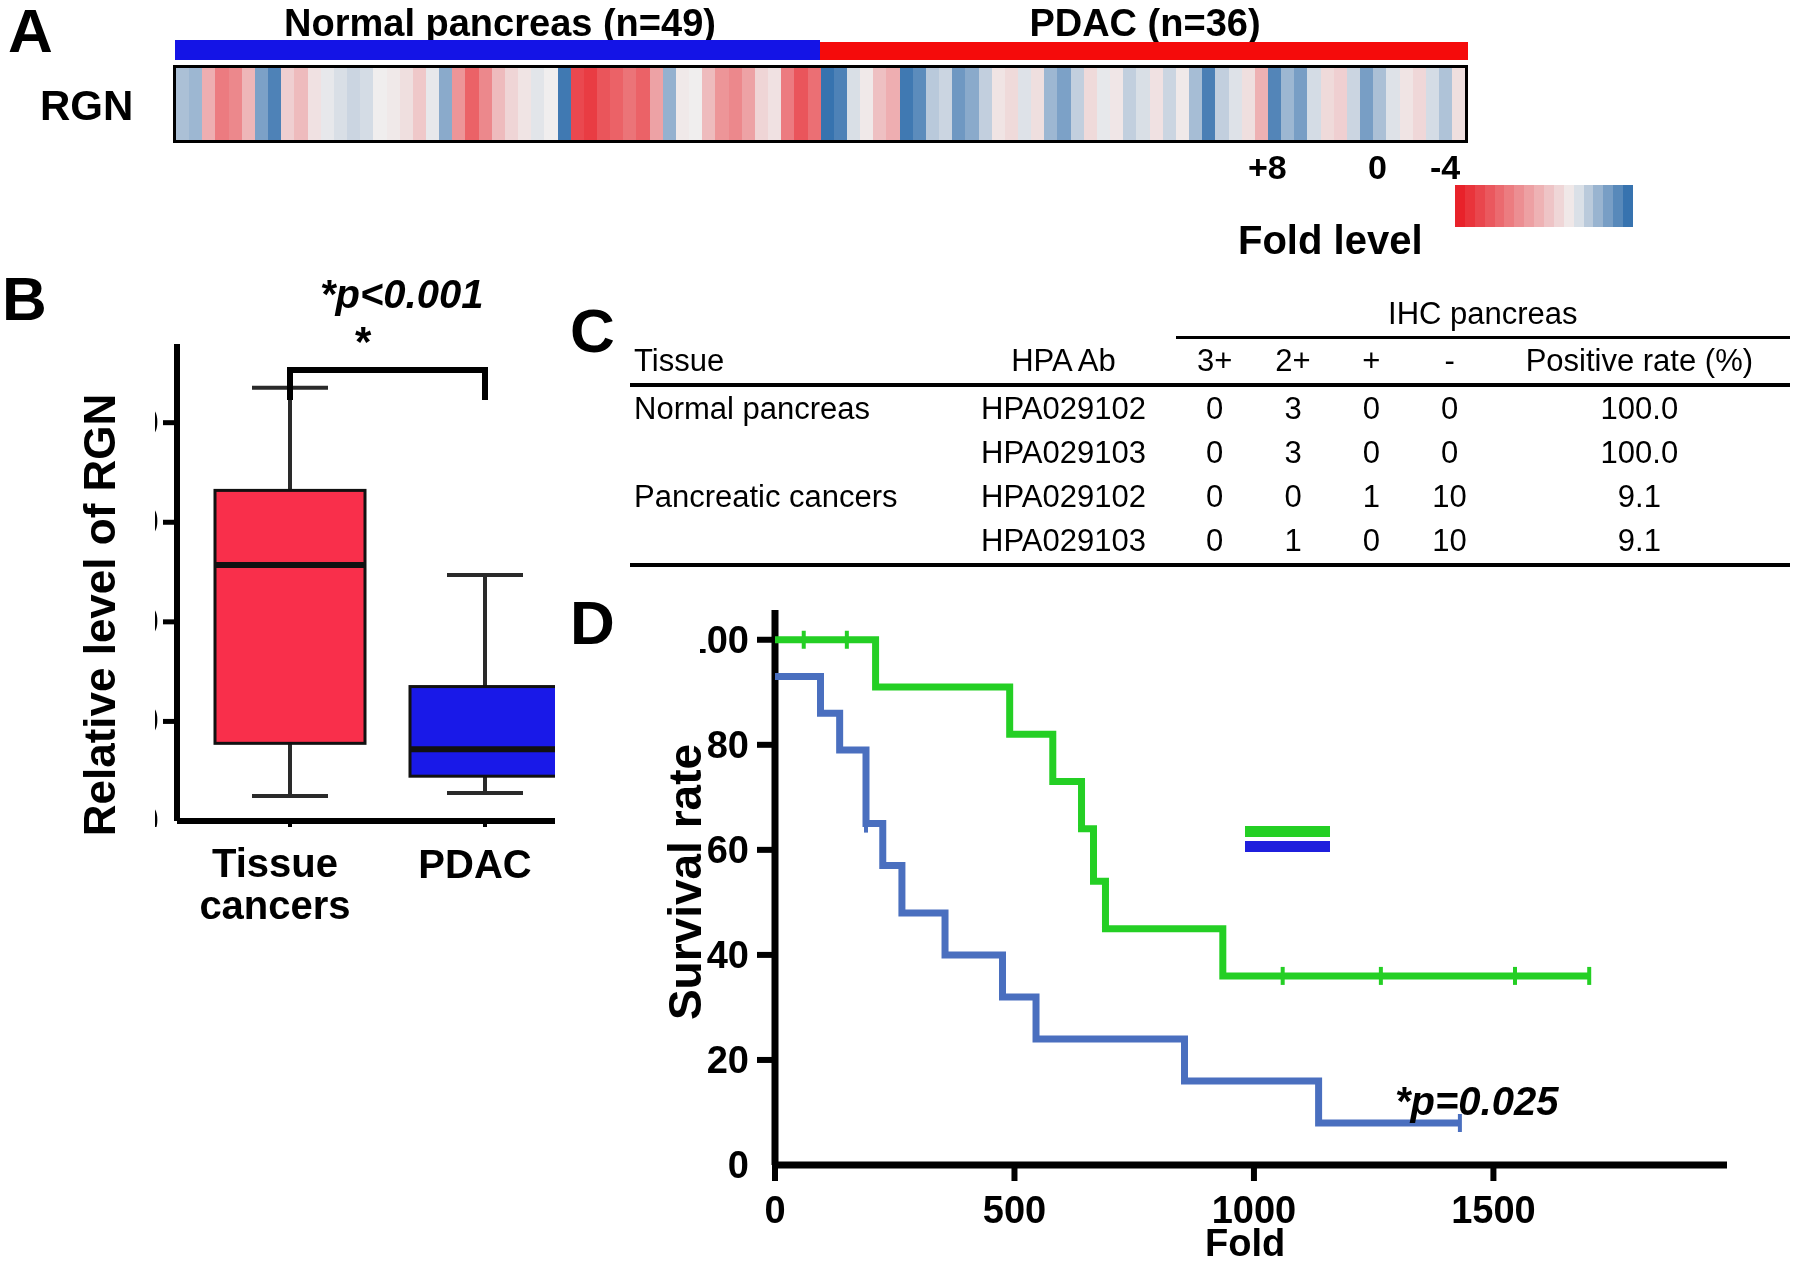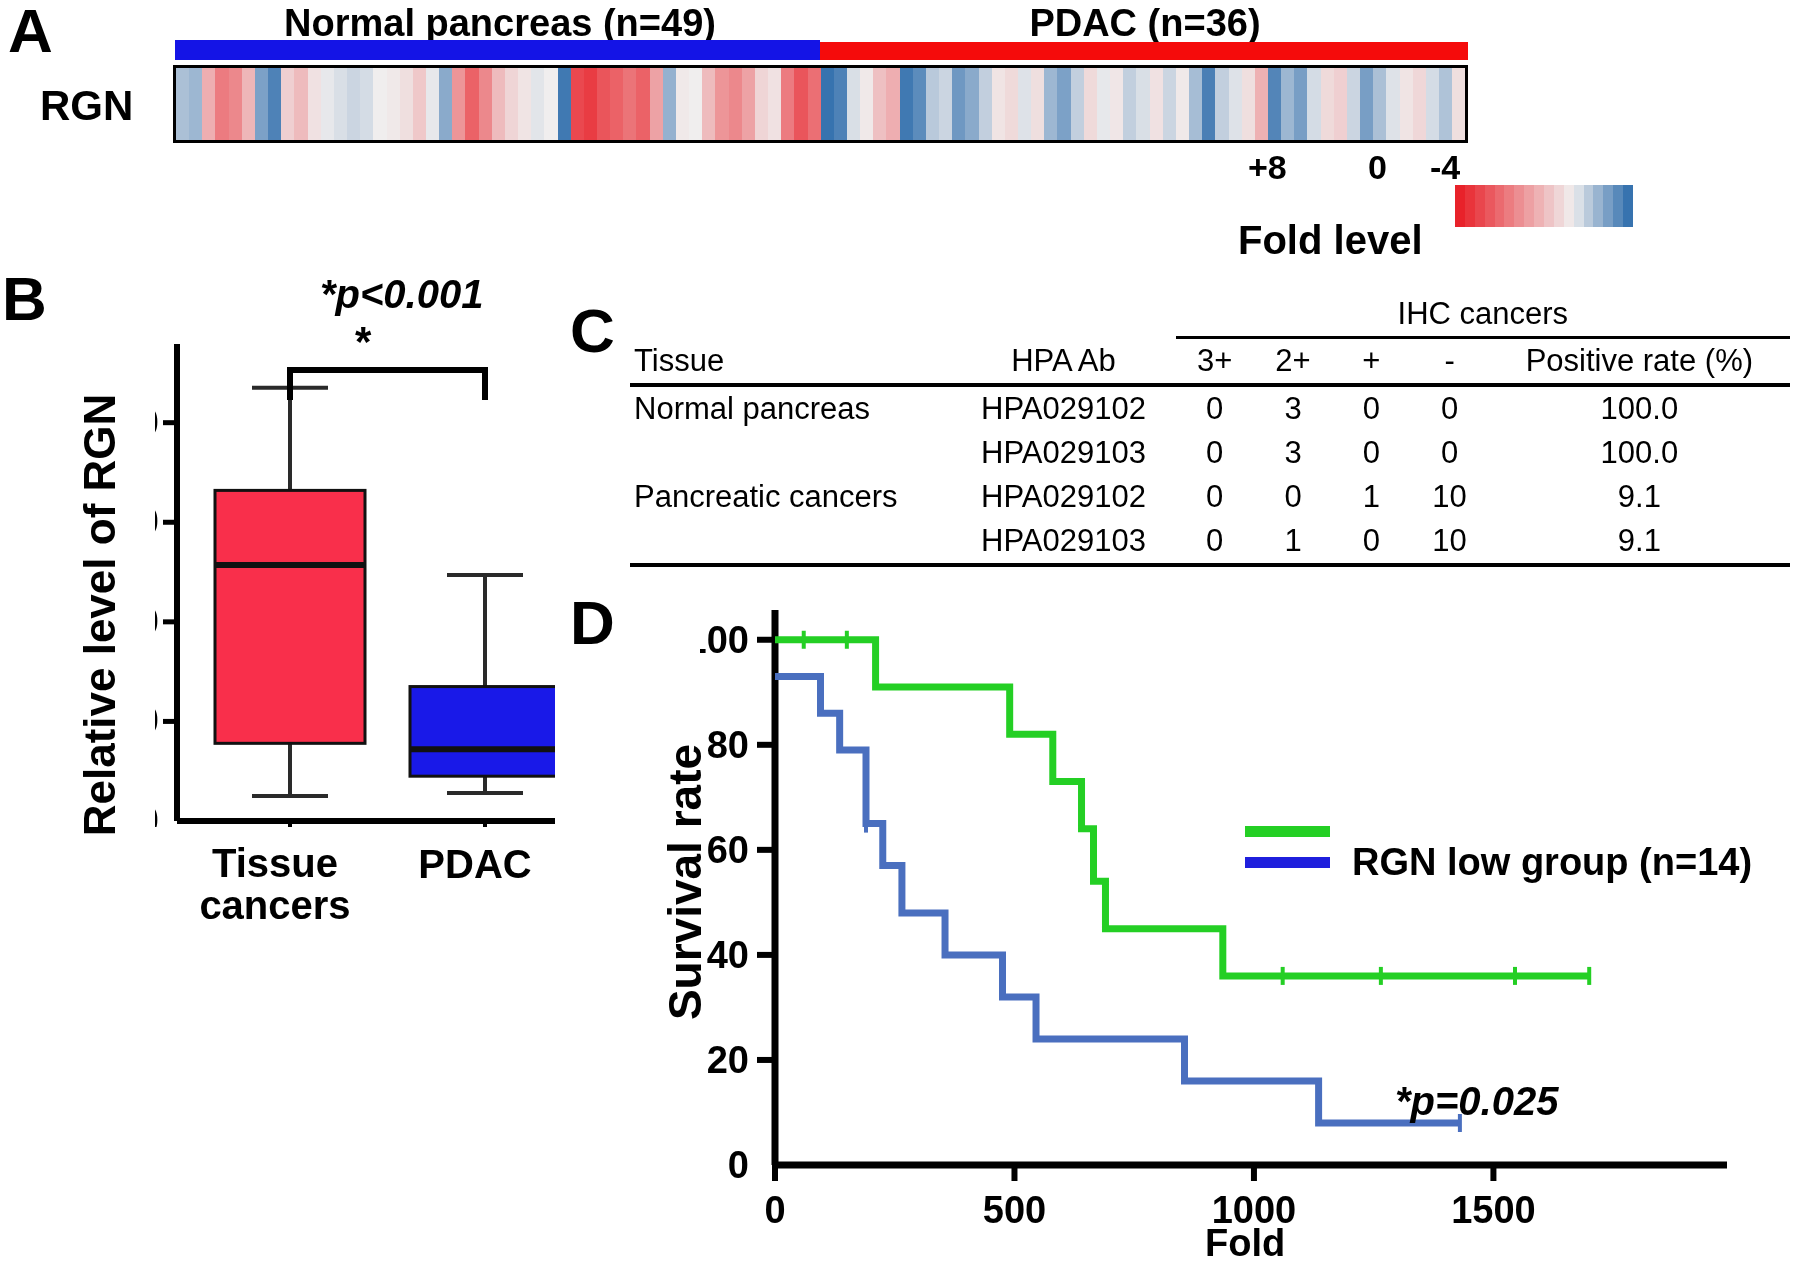--- a/index.html
+++ b/index.html
@@ -240,21 +240,21 @@
   <div>cancers</div>
 </div>
 <div class="abs" id="xlab-pdac">PDAC</div>
 
 <div class="abs panel-letter" id="panelC-letter">C</div>
 <table class="abs" id="tableC">
   <tbody>
       <tr>
     <td class="tissue" rowspan="2" style="vertical-align:bottom">Tissue</td>
     <td class="ab" rowspan="2" style="vertical-align:bottom">HPA Ab</td>
-    <td colspan="5" class="ihc-span">IHC cancers</td>
+    <td colspan="5" class="ihc-span">IHC pancreas</td>
   </tr>
   <tr>
     <td class="num">3+</td>
     <td class="num">2+</td>
     <td class="num">+</td>
     <td class="num">-</td>
     <td class="rate">Positive rate (%)</td>
   </tr>
   <tr class="rule-dbl">
     <td class="tissue">Normal pancreas</td>
@@ -333,16 +333,15 @@
       <line x1="166" y1="214.5922330097087" x2="166" y2="232.5922330097087" stroke="#4a6fbf" stroke-width="4"></line>
       <line x1="759.8947368421053" y1="513.9805825242719" x2="759.8947368421053" y2="531.9805825242719" stroke="#4a6fbf" stroke-width="4"></line>
     </svg></div>
 <div class="abs" id="xlabelD">Fold</div>
 <div class="abs" id="legendD">
   <div class="legrow">
     <div class="legline" id="legline-high" style="background: rgb(36, 207, 36);"></div>
   </div>
   <div class="legrow">
     <div class="legline" id="legline-low" style="background: rgb(31, 31, 221);"></div>
-    <div class="legtext">RGN low  group (n=14)</div>
   </div>
 </div>
 <div class="abs" id="pvalD">*p=0.025</div>
 
 </body></html>

